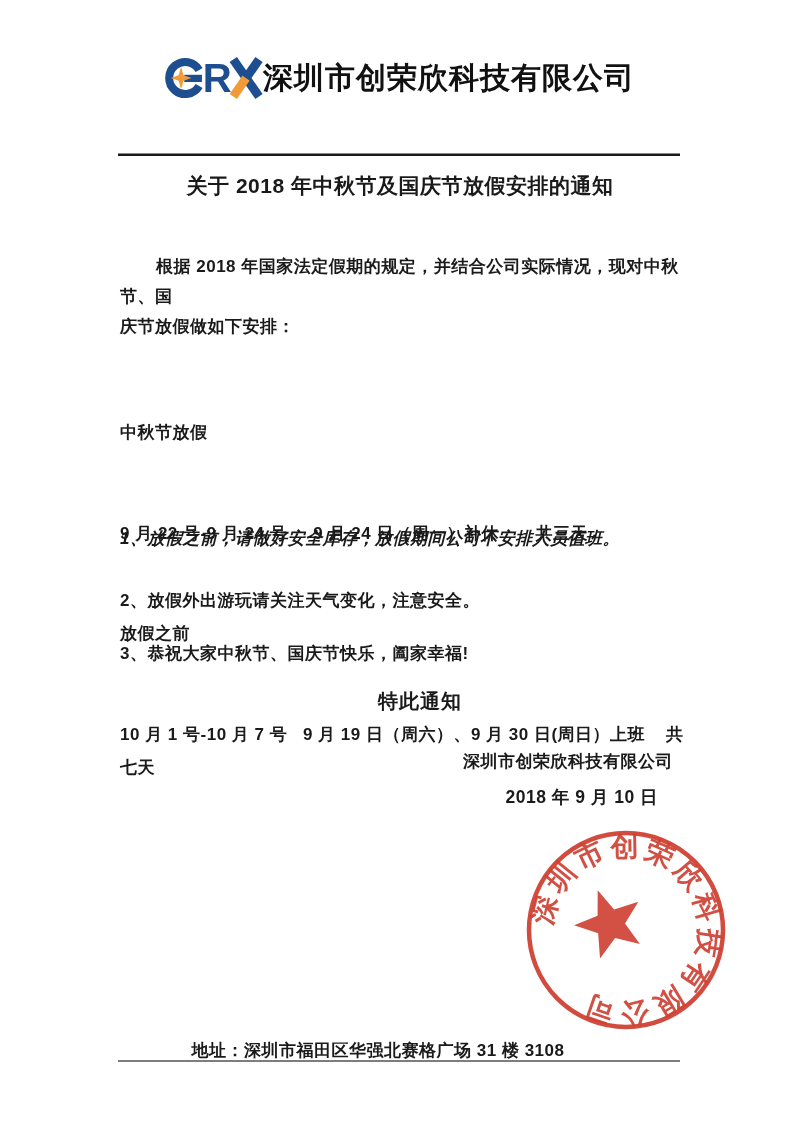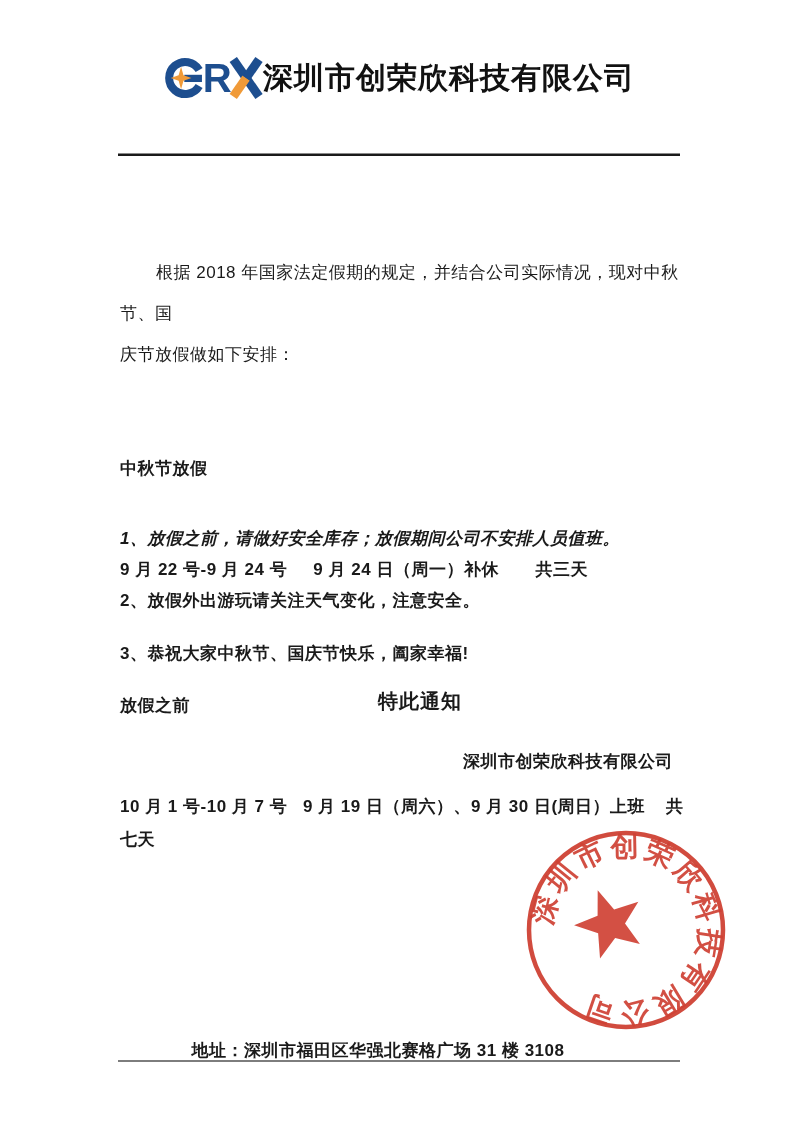--- a/index.html
+++ b/index.html
@@ -32,30 +32,30 @@
   }
 
   .doc-title {
     top:172px; left:0; width:800px;
     text-align:center; font-size:21px; font-weight:700;
     letter-spacing:0.5px;
   }
 
   .intro {
     top:252px; left:120px; width:566px;
-    font-size:17px; font-weight:400; line-height:41px;
+    font-size:17px; font-weight:700; line-height:30px;
     text-indent:36px; white-space:pre-wrap; letter-spacing:0.5px;
   }
 
   .holiday {
     top:349px; left:120px; width:566px;
     font-size:17px; line-height:33.5px; white-space:pre-wrap;
     letter-spacing:0.5px;
   }
-  .holiday .label { font-weight:600;margin-top:36px; }
+  .holiday .label { font-weight:600; }
   .holiday .dates { font-weight:700; }
 
   .notes {
     top:527px; left:120px; width:570px;
     font-size:17px; letter-spacing:0.5px;
   }
   .note-line { position:absolute; left:0; width:570px; font-weight:600; white-space:nowrap; }
   .note-1 { top:0;font-style:italic; }
   .note-2 { top:62px; }
   .note-3 { top:76px;margin-top:39px; }
@@ -101,40 +101,42 @@
 
       <line x1="85" y1="4" x2="117" y2="50" stroke-width="11" stroke="#1d4e8f"></line>
       <line x1="85" y1="50" x2="101" y2="27" stroke-width="11" stroke="#f09a38"></line>
       <line x1="101" y1="27" x2="117" y2="4" stroke-width="11" stroke="#1d4e8f"></line>
     </svg>
     <span class="company-name">深圳市创荣欣科技有限公司</span>
   </div>
 
   <div class="abs rule-top"></div>
 
+  <div class="abs doc-title">关于 2018 年中秋节及国庆节放假安排的通知</div>
 
   <div class="abs intro">根据 2018 年国家法定假期的规定，并结合公司实际情况，现对中秋节、国
 庆节放假做如下安排：</div>
 
   <div class="abs holiday">
     <div class="label">中秋节放假</div>
     <div class="dates">9 月 22 号-9 月 24 号     9 月 24 日（周一）补休       共三天</div>
     <div class="label">放假之前</div>
     <div class="dates">10 月 1 号-10 月 7 号   9 月 19 日（周六）、9 月 30 日(周日）上班    共七天</div>
   </div>
 
   <div class="abs notes">
     <div class="note-line note-1">1、放假之前，请做好安全库存；放假期间公司不安排人员值班。</div>
     <div class="note-line note-2">2、放假外出游玩请关注天气变化，注意安全。</div>
     <div class="note-line note-3">3、恭祝大家中秋节、国庆节快乐，阖家幸福!</div>
   </div>
 
   <div class="abs closing">特此通知</div>
 
   <div class="abs signature">深圳市创荣欣科技有限公司</div>
+  <div class="abs sign-date">2018 年 9 月 10 日</div>
 
   <svg class="abs seal-svg" viewBox="-106 -106 212 212" aria-hidden="true">
     <circle cx="0" cy="0" r="97" fill="none" stroke-width="4.5" opacity="0.95" stroke="#cf4134"></circle>
     <polygon points="0,-36 8.8,-12.1 34.2,-11.1 14.3,4.6 21.2,29.1 0,15 -21.2,29.1 -14.3,4.6 -34.2,-11.1 -8.8,-12.1" transform="translate(-16,-6) rotate(-20)" opacity="0.92" fill="#cf4134"></polygon>
     <g id="seal-chars" font-family="Liberation Sans, DejaVu Sans, sans-serif">
         <text transform="rotate(-76)" y="-74" text-anchor="middle" font-size="28" font-weight="700" fill="#cf4134" opacity="0.92">深</text>
         <text transform="rotate(-51)" y="-74" text-anchor="middle" font-size="28" font-weight="700" fill="#cf4134" opacity="0.92">圳</text>
         <text transform="rotate(-26)" y="-74" text-anchor="middle" font-size="28" font-weight="700" fill="#cf4134" opacity="0.92">市</text>
         <text transform="rotate(-1)" y="-74" text-anchor="middle" font-size="28" font-weight="700" fill="#cf4134" opacity="0.92">创</text>
         <text transform="rotate(24)" y="-74" text-anchor="middle" font-size="28" font-weight="700" fill="#cf4134" opacity="0.92">荣</text>

